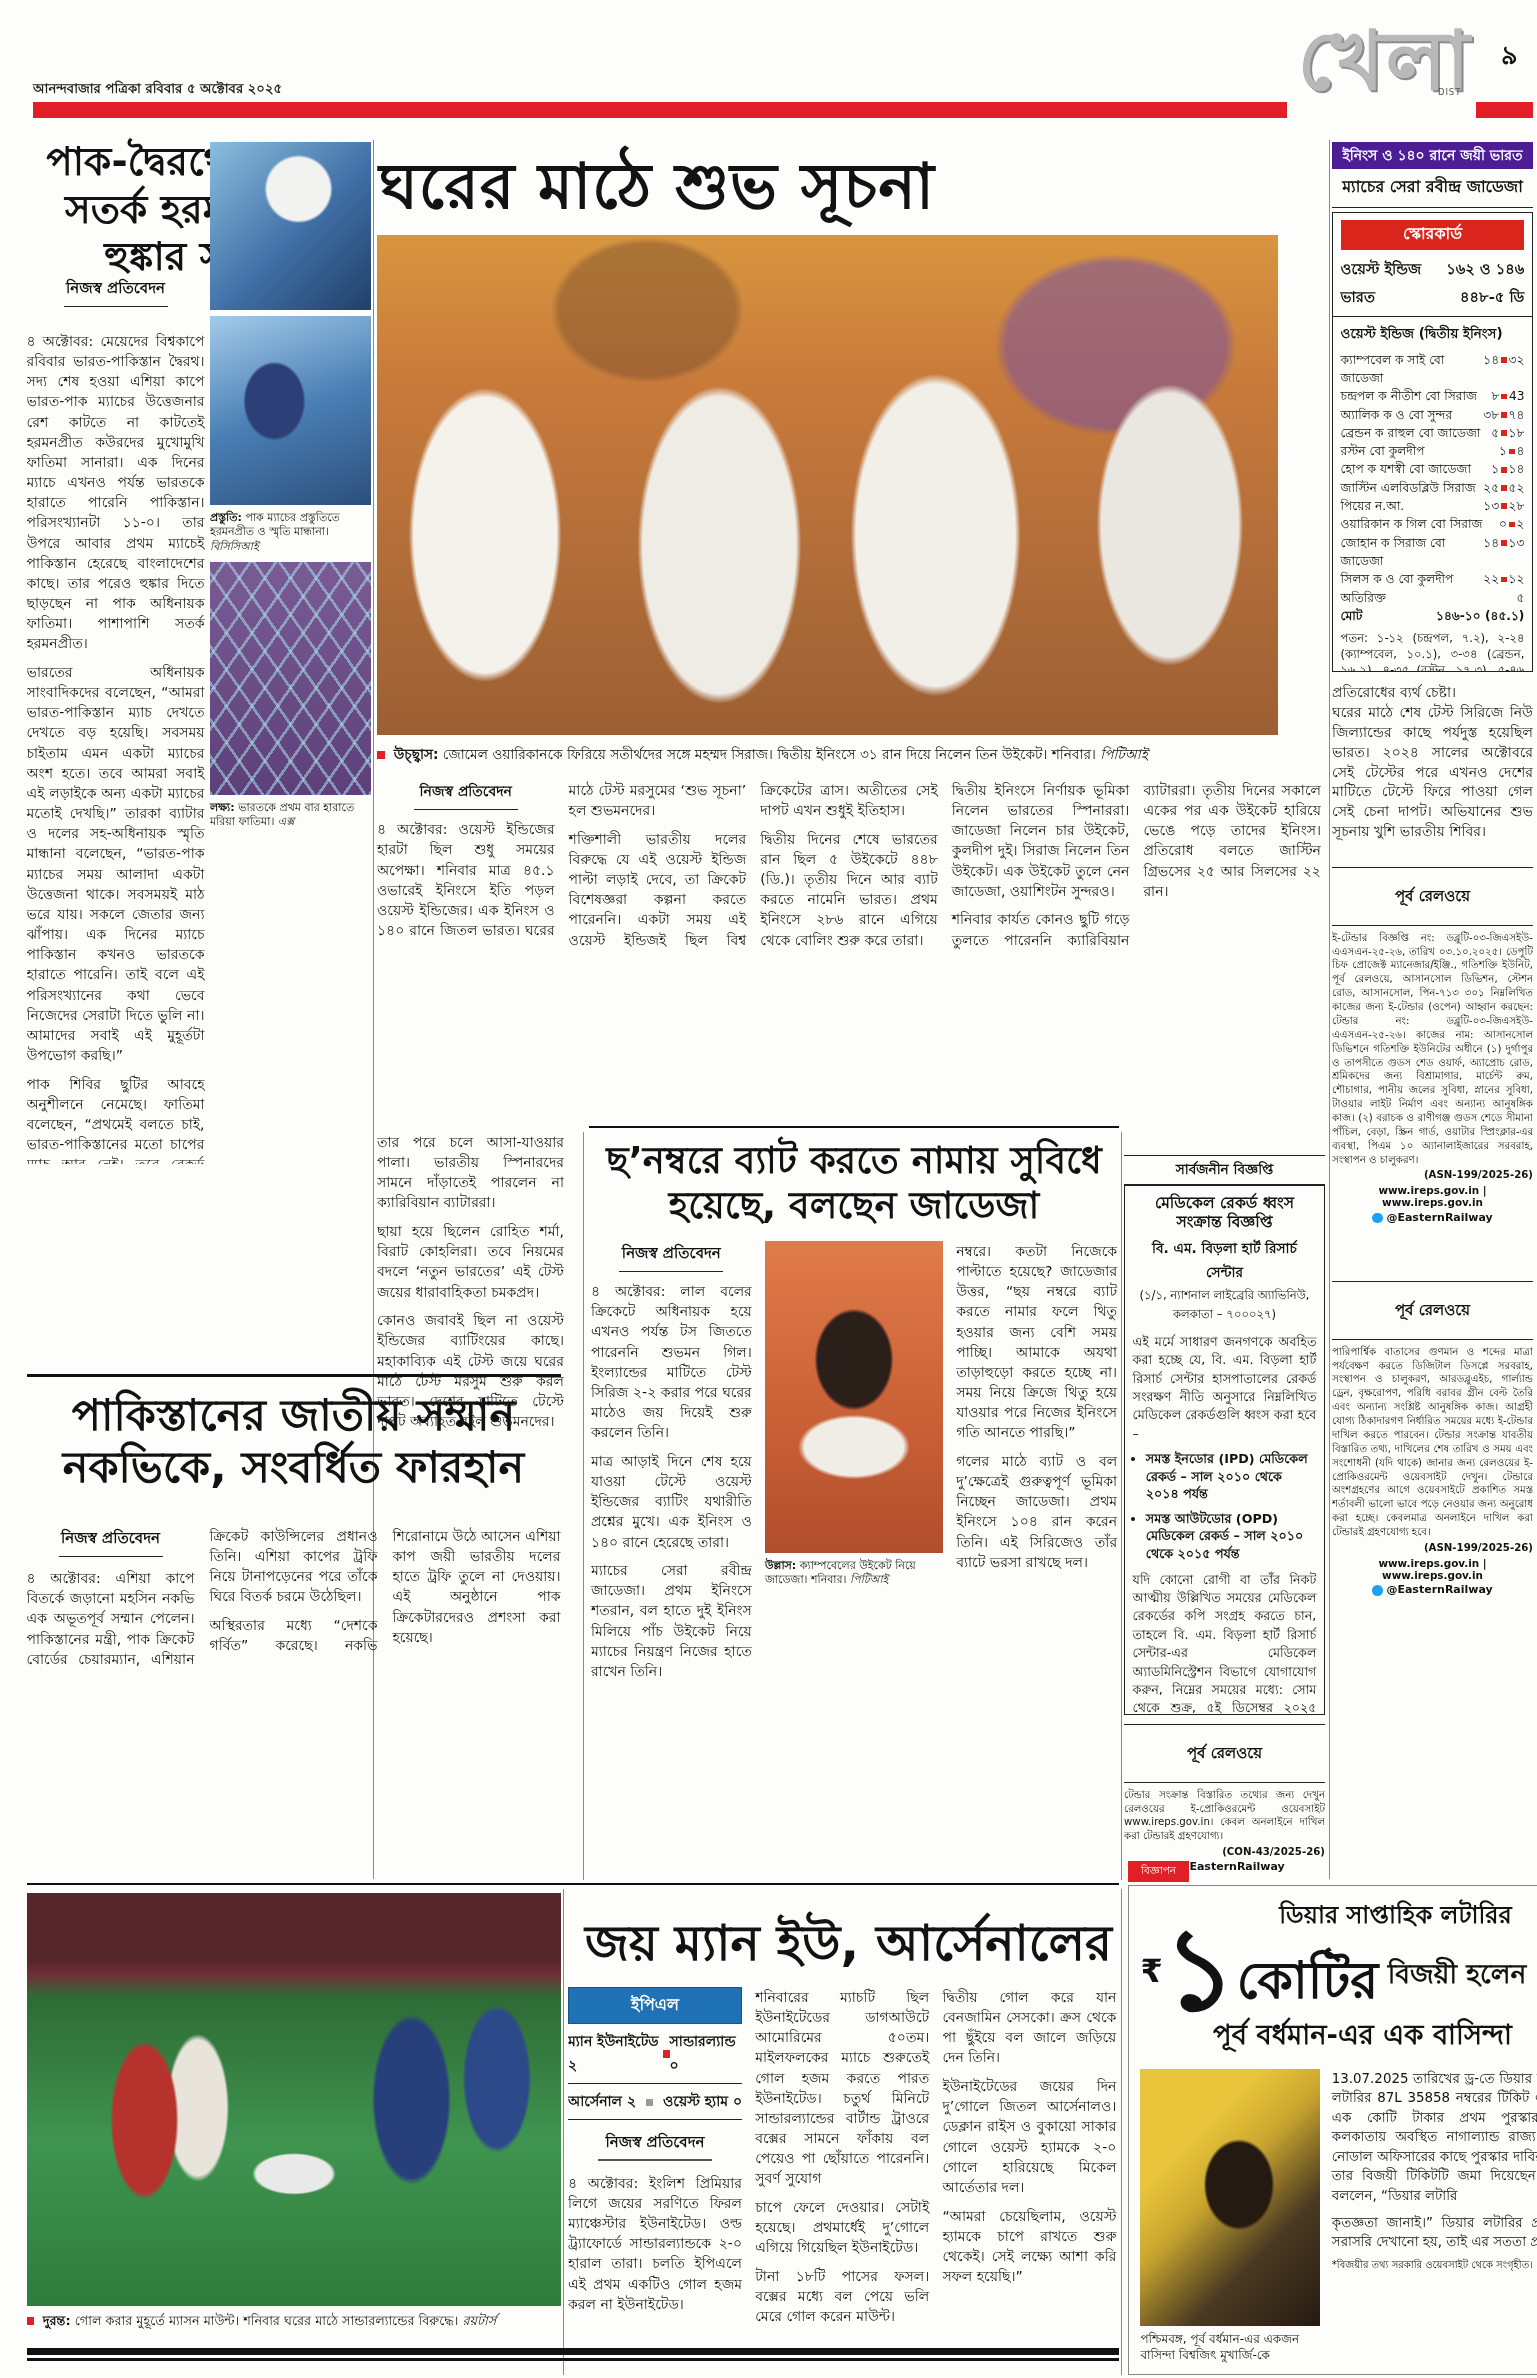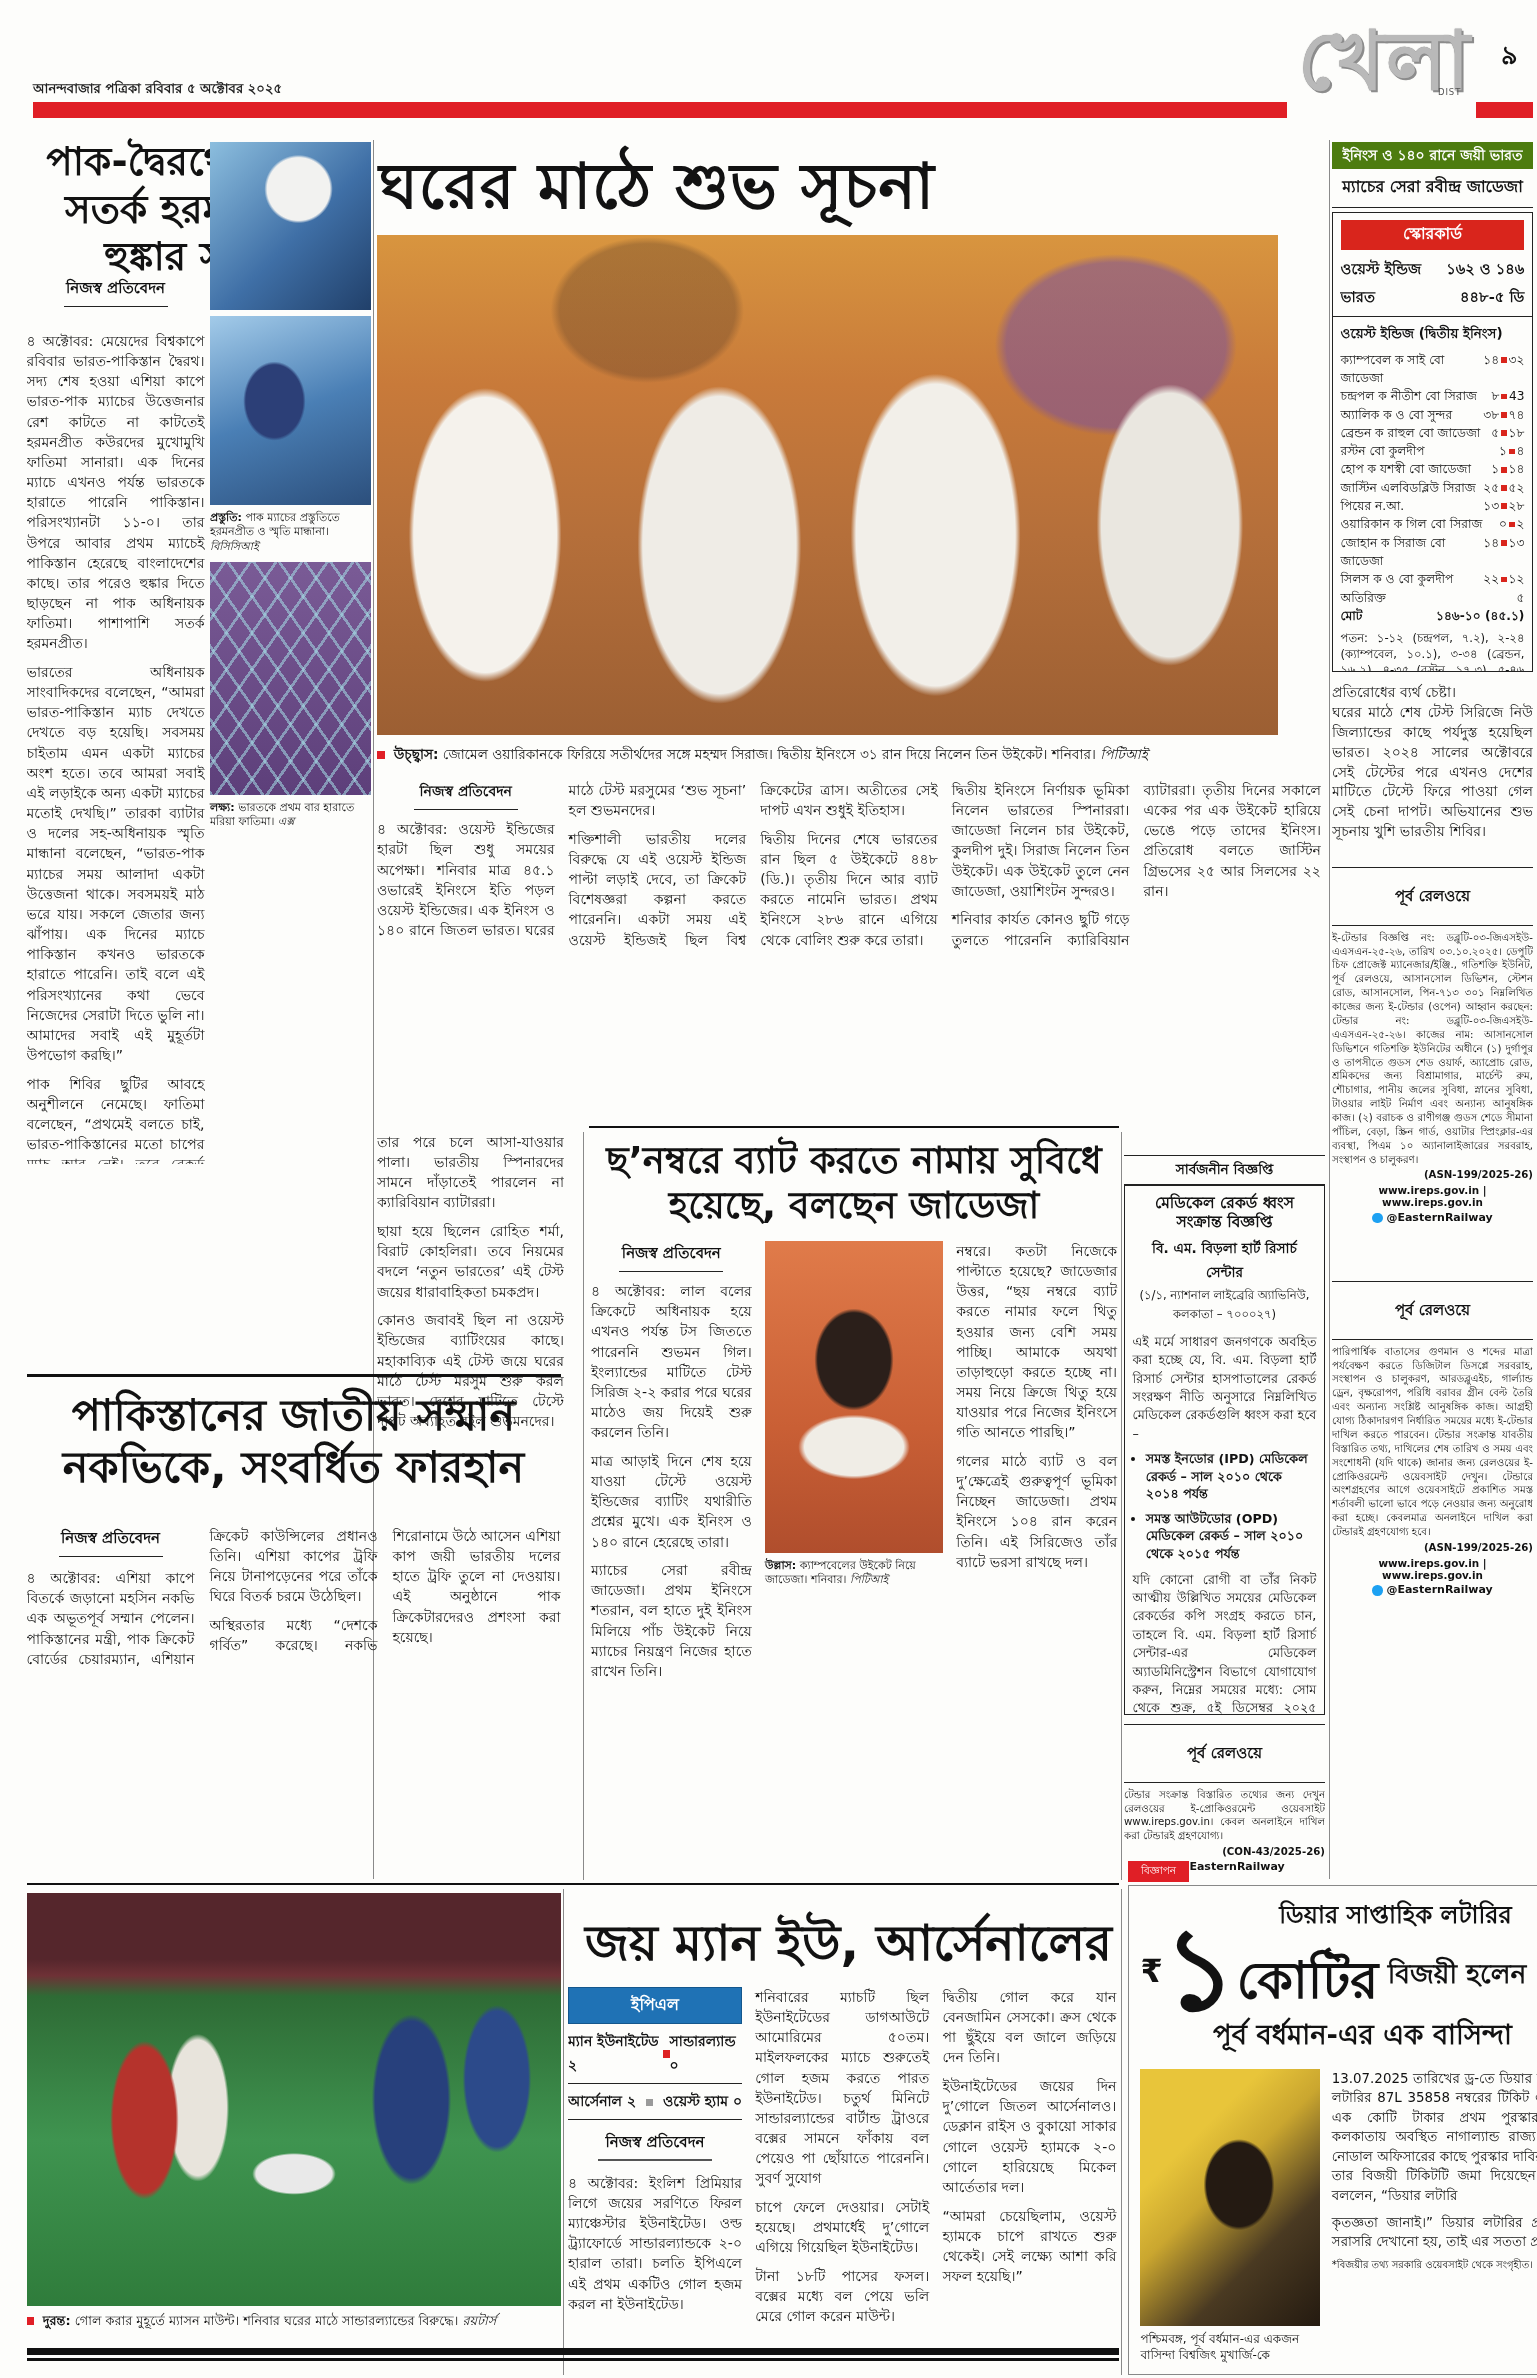--- a/index.html
+++ b/index.html
@@ -98,21 +98,21 @@
   .ft-col { width:174px; }
   .epl-head { background:#1f72b5; color:#fff; font-weight:bold; font-size:16px; text-align:center; padding:3.8px 0; border:0.9px solid #14578c; }
   .ft-res { display:flex; justify-content:space-between; align-items:center; font-weight:bold; font-size:14px; padding:6.6px 0 4.7px; border-bottom:1.9px solid #222; }
   .ft-res .sq { width:7.6px; height:7.6px; background:#d22; display:inline-block; }
   .ft-res:nth-of-type(2) .sq { background:#9a9a9a; }
   .ft-results { margin-bottom:9.5px; }
   .ft-byline { margin:5.7px 0 11.4px; }
   .ft-byline::after { border-bottom:2.8px double #555; width:114px; }
 
   
-  .badge { position:absolute; left:1332px; top:142px; width:201px; height:26.5px; background:#4d7c0f; color:#fff;
+  .badge { position:absolute; left:1332px; top:142px; width:201px; height:26.5px; background:#4c1d95; color:#fff;
            font-weight:bold; font-size:14px; text-align:center; line-height:26.5px; }
   .motm { position:absolute; left:1332px; top:174px; width:201px; font-weight:bold; font-size:16px; text-align:center;
           padding-bottom:5.7px; border-bottom:1.9px solid #222; }
   .scorecard { position:absolute; left:1332px; top:212px; width:201px; height:460px; border:1.9px solid #222; padding:6.6px 7.6px; overflow:hidden; }
   .sc-head { background:#d9251c; color:#fff; font-weight:bold; font-size:16px; text-align:center; padding:1.9px 0; margin-bottom:6.6px; }
   .sc-sum { display:flex; justify-content:space-between; font-weight:bold; font-size:14.7px; margin-bottom:2.8px; }
   .sc-div { border-top:1.9px solid #222; margin:6.6px -7.6px 6.6px; }
   .sc-title { font-weight:bold; font-size:13.4px; margin-bottom:4.7px; }
   .sc-row { display:flex; justify-content:space-between; font-size:12.2px; font-weight:500; line-height:1.5; }
   .sc-fig { white-space:nowrap; }

